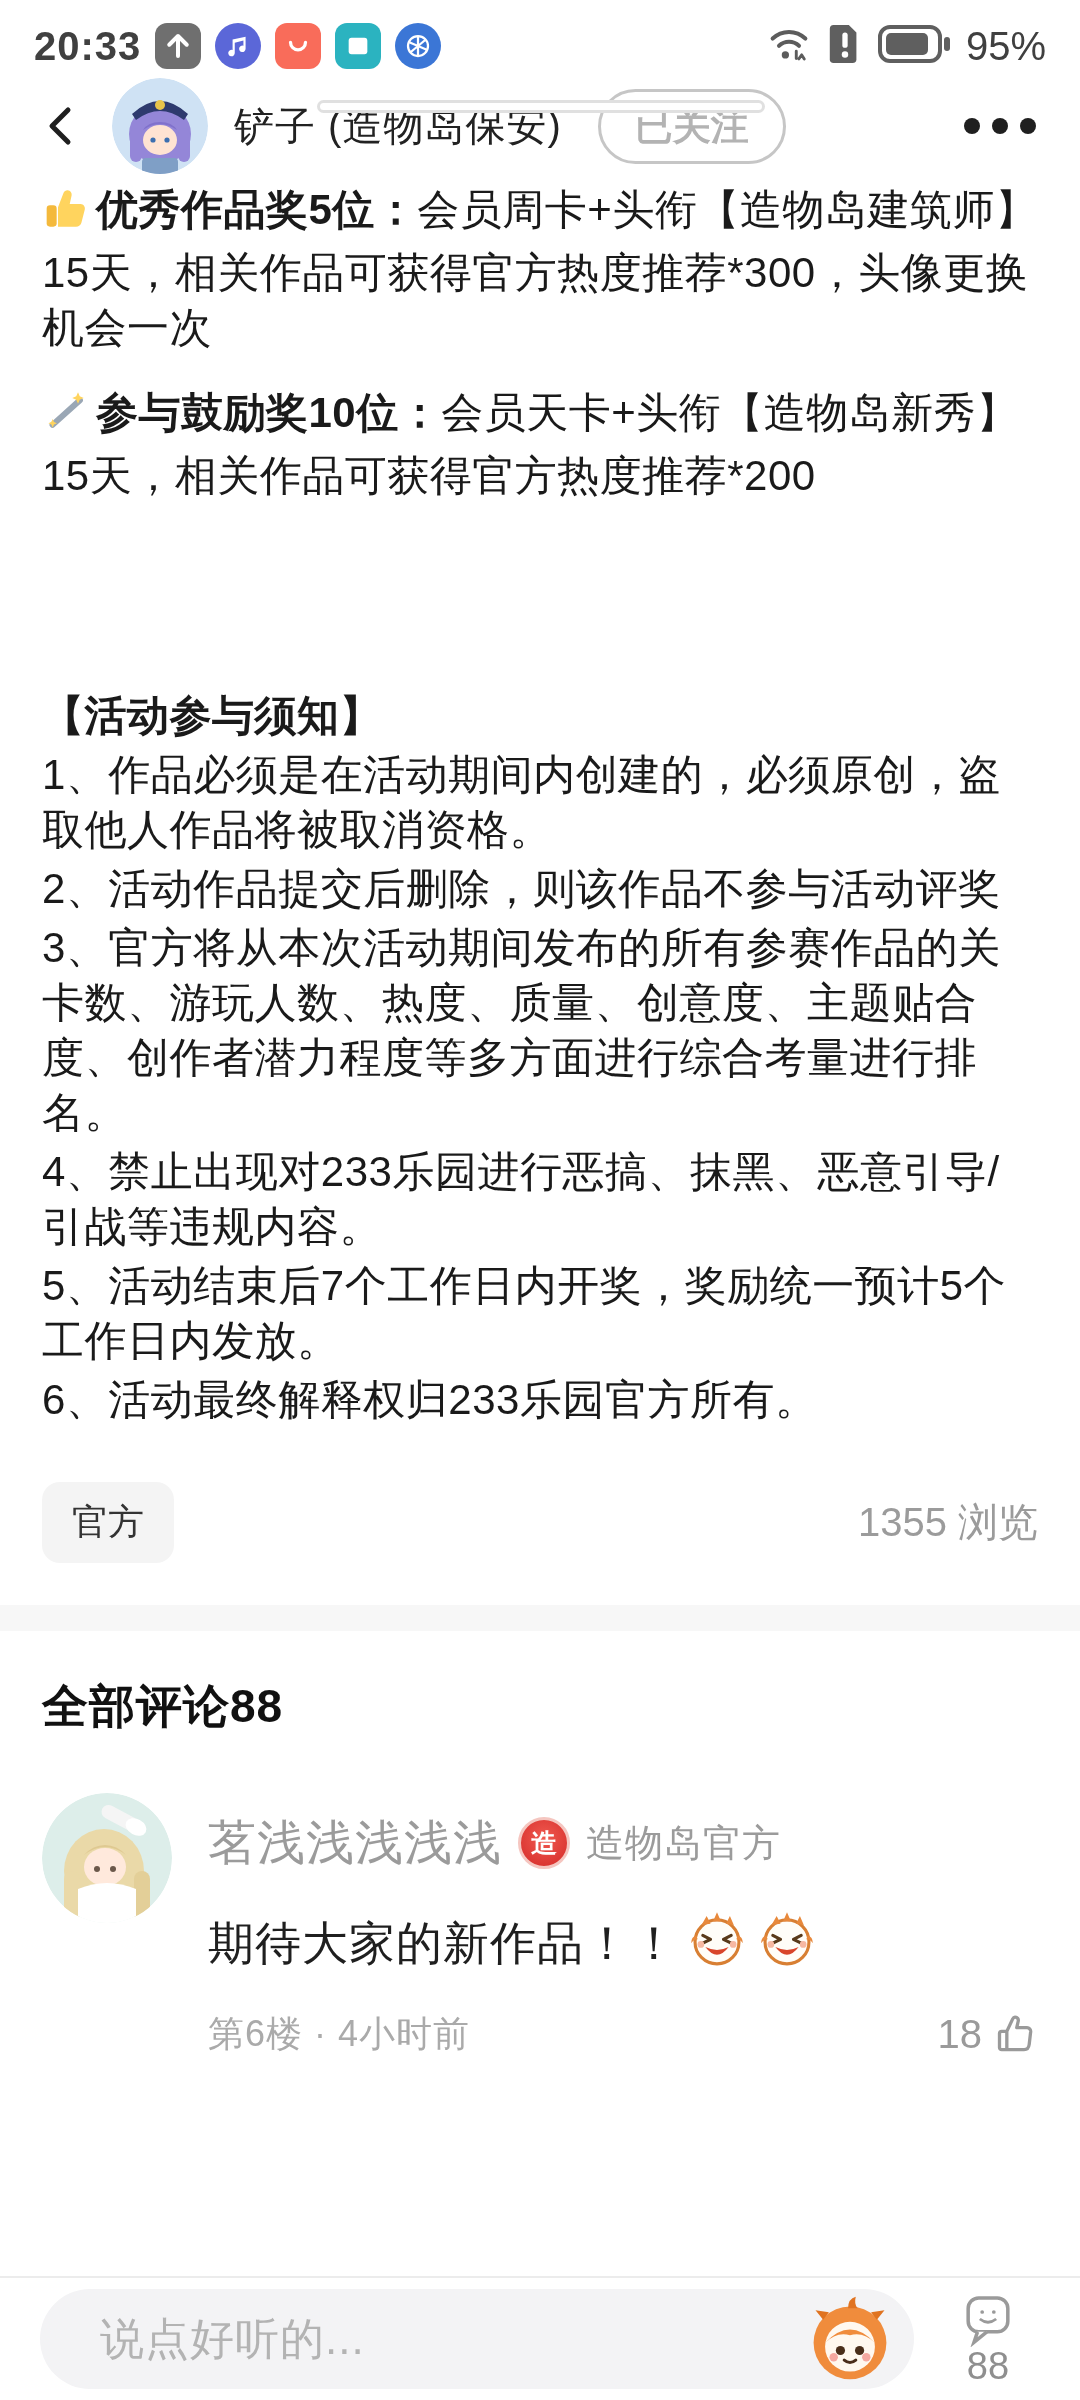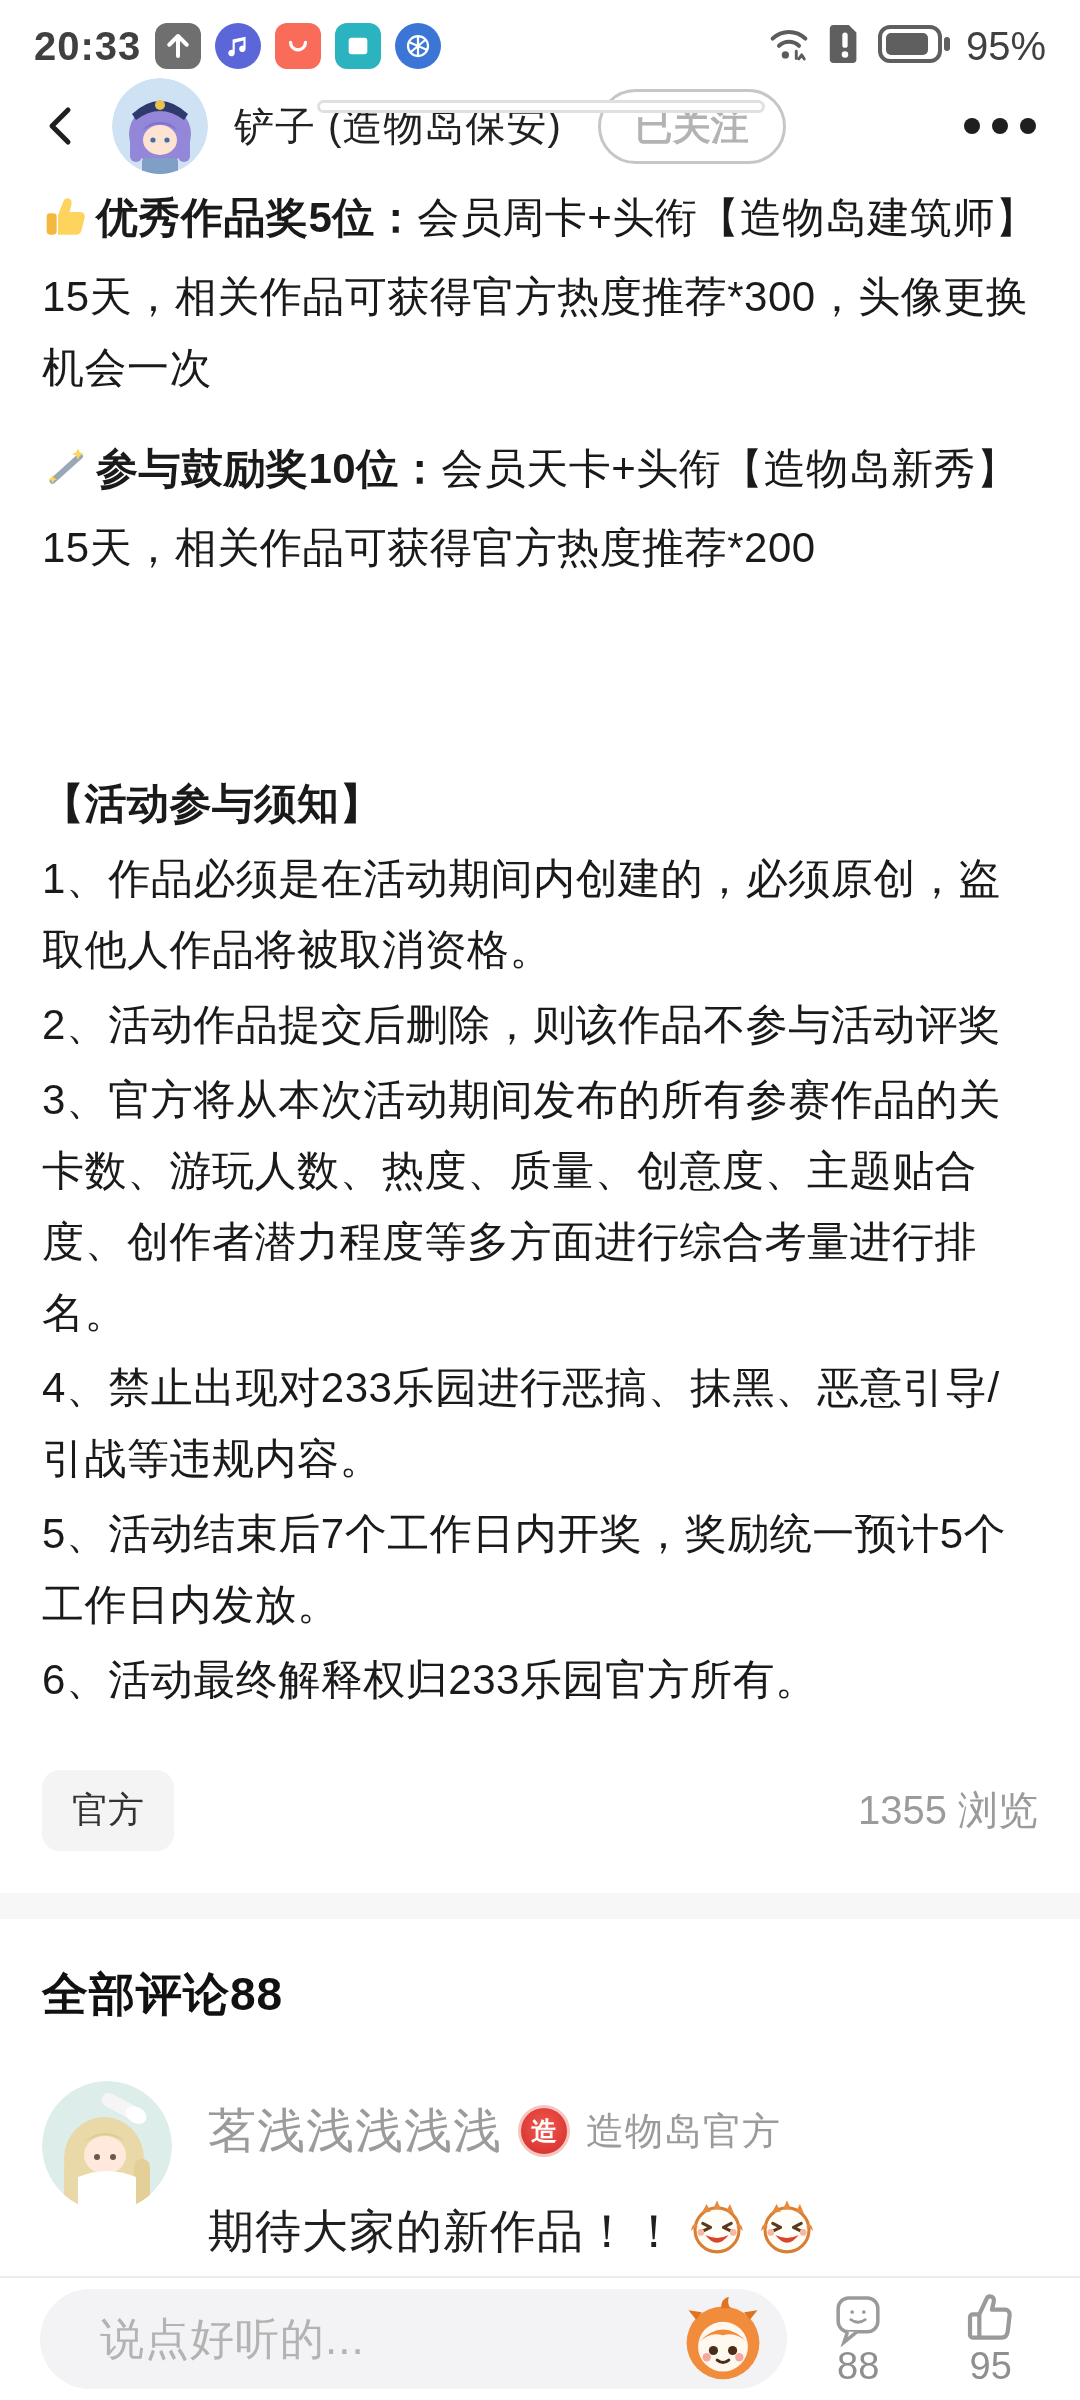--- a/index.html
+++ b/index.html
@@ -23,21 +23,21 @@
   .author-name { font-size:40px; color:#222; letter-spacing:1px; white-space:nowrap; }
   .follow-pill { border:3px solid #c6c6c6; color:#b3b3b3; font-size:38px; font-weight:600;
                  border-radius:44px; padding:9px 34px; margin-left:10px; white-space:nowrap; background:#fff; }
   .hdr-spacer { flex:1; }
   .more-btn { width:84px; display:flex; justify-content:flex-end; }
   .scroll-pill { position:absolute; left:317px; top:100px; width:448px; height:13px;
                  border:3px solid #e0e0e0; border-radius:10px; background:#fff; z-index:5; }
 
   
   .content { padding:8px 42px 0 42px; }
-  .content p { margin:0; font-size:42px; line-height:71px; color:#1a1a1a; letter-spacing:0.5px; }
+  .content p { margin:0; font-size:42px; line-height:55px; color:#1a1a1a; letter-spacing:0.5px; }
   .para { margin-bottom:30px !important; }
   .lead { font-weight:700; }
   .inline-emoji { display:inline-block; vertical-align:-8px; margin-right:6px; }
   .gap-block { height:155px; }
   .notice-title { font-weight:700; margin-bottom:4px !important; }
   .rule { margin-bottom:4px !important; }
 
   .meta-row { display:flex; align-items:center; justify-content:space-between; margin-top:55px; }
   .tag-chip { background:#f4f4f4; color:#333; font-size:36px; padding:16px 30px; border-radius:18px; }
   .views { color:#9b9b9b; font-size:40px; }
@@ -295,21 +295,15 @@
     <div class="bar-action">
       <svg width="56" height="56" viewBox="0 0 48 48" fill="none" stroke="#9a9a9a" stroke-width="3">
         <rect x="7" y="6" width="34" height="29" rx="9"></rect>
         <path d="M15 35 L12 44 L23 35" fill="#fff"></path>
         <circle cx="19" cy="18" r="1.6" fill="#9a9a9a" stroke="none"></circle>
         <circle cx="29" cy="18" r="1.6" fill="#9a9a9a" stroke="none"></circle>
         <path d="M17 24 q7 5.5 14 0" stroke-width="2.4"></path>
       </svg>
       <span class="bar-count">88</span>
     </div>
-    <div class="bar-action">
-      <svg width="56" height="56" viewBox="0 0 24 24" fill="none" stroke="#9a9a9a" stroke-width="1.8" stroke-linecap="round" stroke-linejoin="round">
-          <path d="M7 10v10H4.2c-.7 0-1.2-.5-1.2-1.2v-7.6c0-.7.5-1.2 1.2-1.2H7zm0 0l3.2-6.8c.3-.6.9-1 1.5-.9 1.1.1 1.8 1.1 1.5 2.2L12.4 8H18c1.2 0 2.1 1 2 2.2l-.8 6.9c-.2 1.6-1.1 2.9-2.8 2.9H7"></path>
-        </svg>
-      <span class="bar-count">95</span>
-    </div>
   </div>
 
 </div>
 
 </body></html>

